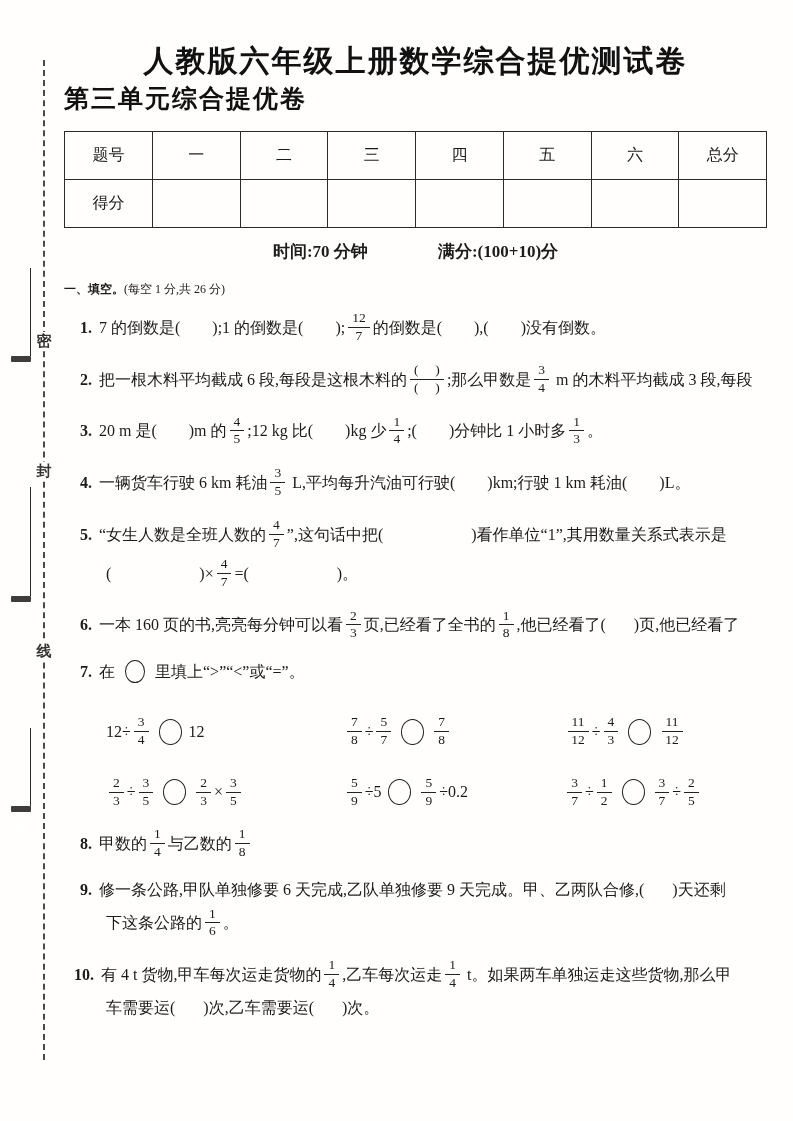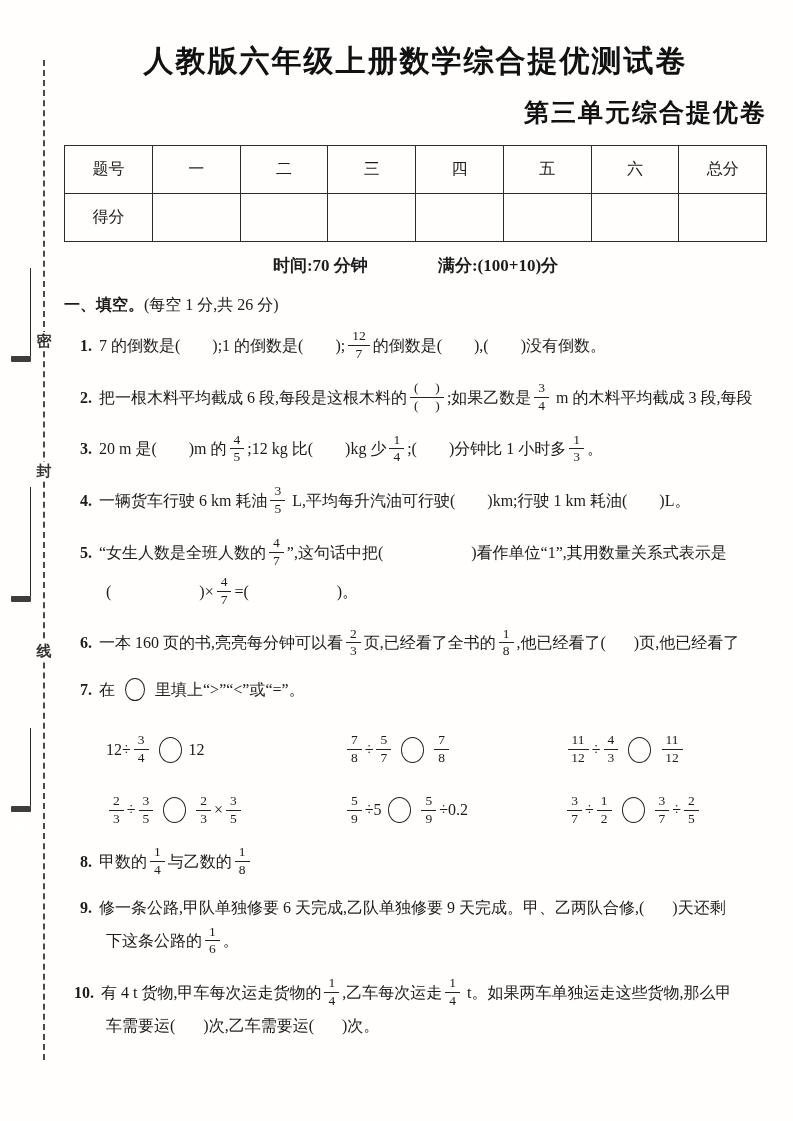--- a/index.html
+++ b/index.html
@@ -37,38 +37,38 @@
   }
 
   
   .main { position:absolute; left:64px; right:26px; top:5px; }
   .title {
     margin:36px 0 0 0; text-align:center;
     font-family:"Liberation Sans","DejaVu Sans",sans-serif;
     font-size:30px; font-weight:800; letter-spacing:2px; color:#111;
   }
   .subtitle {
-    margin:14px 0 0 0; text-align:right;
+    margin:0 0 0 0; text-align:left;
     font-family:"Liberation Sans","DejaVu Sans",sans-serif;
     font-size:25px; font-weight:800; letter-spacing:2px; color:#111;
   }
   table.score-table {
     width:100%; margin-top:16px; border-collapse:collapse;
     font-family:"Liberation Sans","DejaVu Sans",sans-serif;
     font-size:16px; color:#1b1b1b;
   }
   table.score-table td {
     border:1.4px solid #2b2b2b; height:23px; text-align:center;
     padding:13px 2px; width:12.5%;
   }
   .meta-row {
     margin-top:12px; display:flex; justify-content:center; gap:70px;
     font-weight:700; font-size:17px; color:#1c1c1c;
   }
-  .section-heading { margin-top:18px; font-size:16px; }
+  .section-heading { margin-top:18px; font-size:12px; }
   .section-heading .main-part {
     font-weight:800; font-family:"Liberation Sans","DejaVu Sans",sans-serif;
   }
   .section-heading .note-part { font-weight:500; }
 
   
   .questions { margin-top:10px; padding-left:42px; font-size:16px; }
   .question { margin-bottom:13px; }
   .qline {
     display:flex; align-items:center; flex-wrap:wrap;
@@ -174,21 +174,21 @@
           </div>
         </div>
         <div class="question">
           <div class="qline">
             <span class="qno">2.</span>
             <span class="txt">把一根木料平均截成 6 段,每段是这根木料的</span>
             <span class="frac">
               <span class="num">(&nbsp;&nbsp;&nbsp;&nbsp;&nbsp;)</span>
               <span class="den">(&nbsp;&nbsp;&nbsp;&nbsp;&nbsp;)</span>
             </span>
-            <span class="txt">;如果乙数是</span>
+            <span class="txt">;那么甲数是</span>
             <span class="frac">
               <span class="num">3</span>
               <span class="den">4</span>
             </span>
             <span class="txt">&nbsp;m 的木料平均截成 3 段,每段</span>
           </div>
         </div>
         <div class="question">
           <div class="qline">
             <span class="qno">3.</span>

